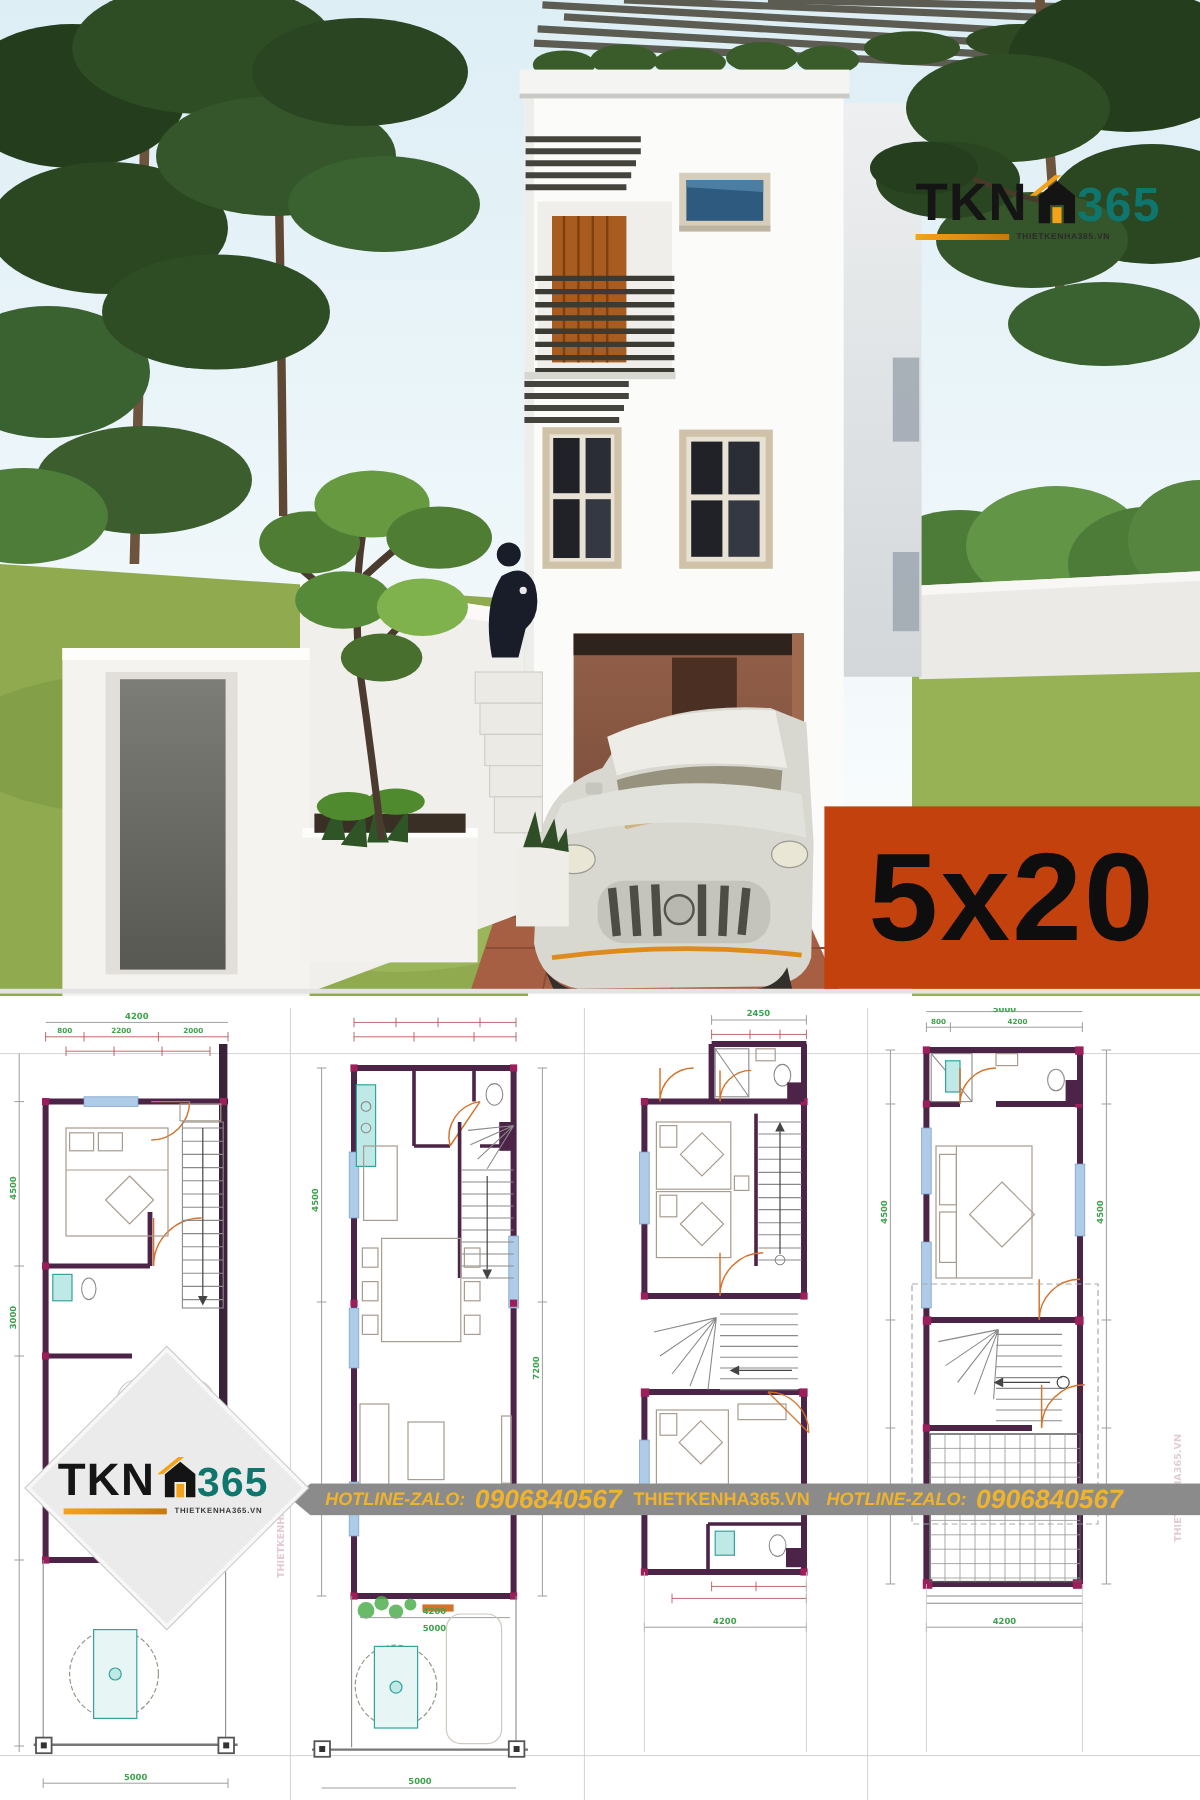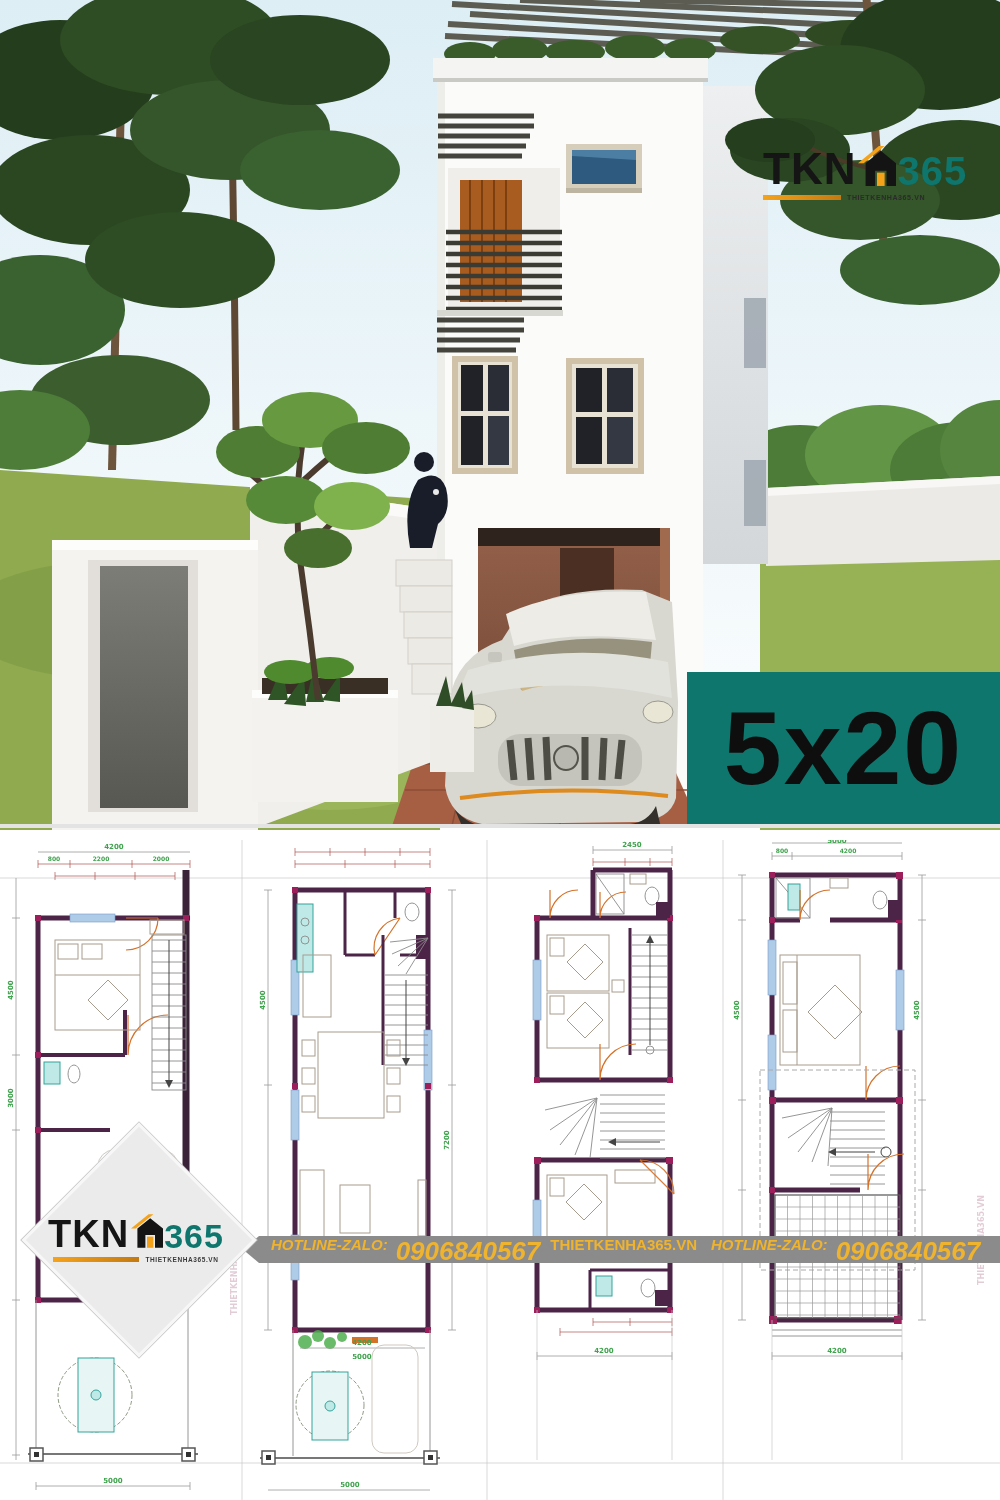--- a/index.html
+++ b/index.html
@@ -2,21 +2,21 @@
 <html><head>
 <meta charset="utf-8">
 <style>
   html,body{margin:0;padding:0;background:#888;}
   .page{position:relative;width:1000px;height:1500px;background:#ffffff;overflow:hidden;
         font-family:"Liberation Sans",sans-serif;}
   .abs{position:absolute;}
 
   
   .size-badge{position:absolute;left:687px;top:672px;width:313px;height:152px;
-    background:#0f766e;display:flex;align-items:center;justify-content:center;z-index:3;}
+    background:#c2410c;display:flex;align-items:center;justify-content:center;z-index:3;}
   .size-badge span{font-size:104px;font-weight:bold;color:#0e0e0e;letter-spacing:2px;
     font-family:"Liberation Sans",sans-serif;}
 
   
   .tkn-row{display:flex;align-items:flex-end;line-height:1;}
   .tkn-black{font-weight:bold;color:#151515;letter-spacing:1px;}
   .tkn-orange{font-weight:bold;color:#0f766e;letter-spacing:1px;}
   .tkn-underrow{display:flex;align-items:center;margin-top:3px;}
   .tkn-bar{height:5px;background:linear-gradient(90deg,#f5a21b,#c47a10);}
   .tkn-sub{font-size:7px;font-weight:bold;color:#2b2b2b;letter-spacing:.6px;margin-left:6px;white-space:nowrap;}
@@ -32,23 +32,23 @@
   .diamond-content{position:absolute;inset:0;display:flex;flex-direction:column;
     align-items:center;justify-content:center;}
   .diamond-content .tkn-black{font-size:38px;}
   .diamond-content .tkn-orange{font-size:34px;}
   .diamond-content .tkn-bar{width:86px;}
   .diamond-content .tkn-sub{font-size:6.5px;color:#3a3a3a;}
 
   
   .banner{position:absolute;left:243px;top:1236px;width:757px;height:27px;background:#8B8B8B;
     clip-path:polygon(0 50%,16px 0,100% 0,100% 100%,16px 100%);
-    display:flex;align-items:flex-start;padding-left:28px;box-sizing:border-box;z-index:3;}
+    display:flex;align-items:center;padding-left:28px;box-sizing:border-box;z-index:3;}
   .banner .lbl{color:#EFB32D;font-weight:bold;font-style:italic;font-size:15px;white-space:nowrap;}
-  .banner .phone{color:#EFB32D;font-weight:bold;font-style:italic;font-size:26px;margin:0 10px 0 8px;white-space:nowrap;}
+  .banner .phone{color:#EFB32D;font-weight:bold;font-style:italic;font-size:22px;margin:0 10px 0 8px;white-space:nowrap;}
   .banner .site{color:#EFB32D;font-weight:bold;font-size:15px;margin-right:14px;white-space:nowrap;}
 
   
   .wall{stroke:#4C2448;fill:none;}
   .wallд{stroke:#3A2338;fill:none;}
   .thin{stroke:#8a8a8a;stroke-width:.9;fill:none;}
   .furn{stroke:#a89c8e;stroke-width:1;fill:none;}
   .faint{stroke:#cfc9c0;stroke-width:1;fill:none;}
   .door{stroke:#D4722A;stroke-width:1.2;fill:none;}
   .dim{stroke:#b05050;stroke-width:.7;fill:none;}

